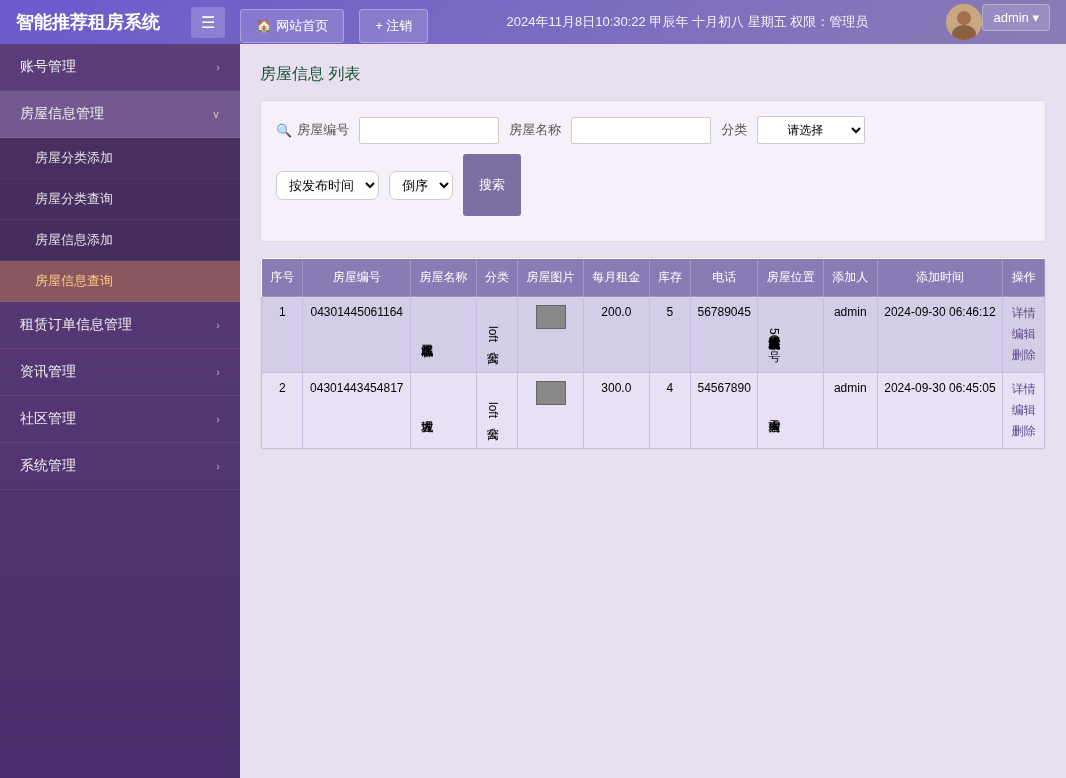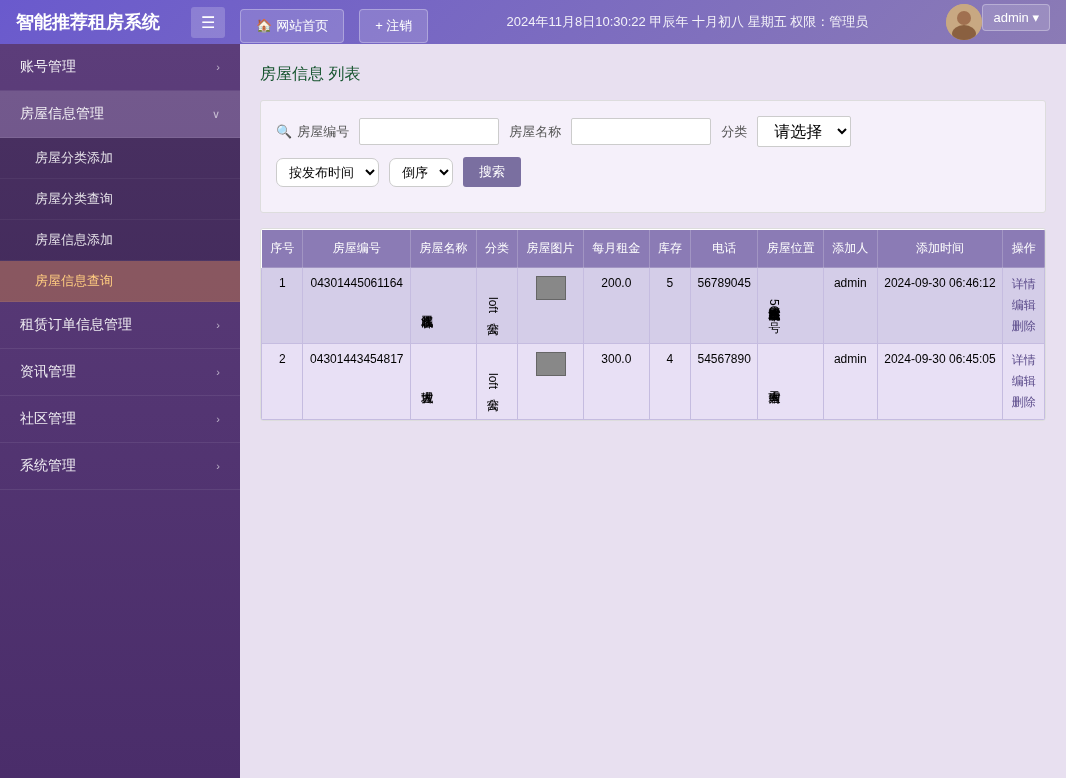--- a/index.html
+++ b/index.html
@@ -152,30 +152,30 @@
     }
     .search-input {
       border: 1px solid #ccc;
       padding: 5px 8px;
       font-size: 13px;
       width: 140px;
       border-radius: 2px;
     }
     .search-select {
       border: 1px solid #ccc;
-      padding: 5px 12px;
-      font-size: 16px;
+      padding: 5px 25px;
+      font-size: 12px;
       border-radius: 2px;
       background: white;
     }
     .search-btn {
       background: #7a6fa0;
       color: white;
       border: none;
-      padding: 6px 16px;
+      padding: 22px 16px;
       cursor: pointer;
       border-radius: 3px;
       font-size: 13px;
     }
     .sort-select {
       border: 1px solid #ccc;
       padding: 5px 8px;
       font-size: 13px;
       border-radius: 7px;
       background: white;

